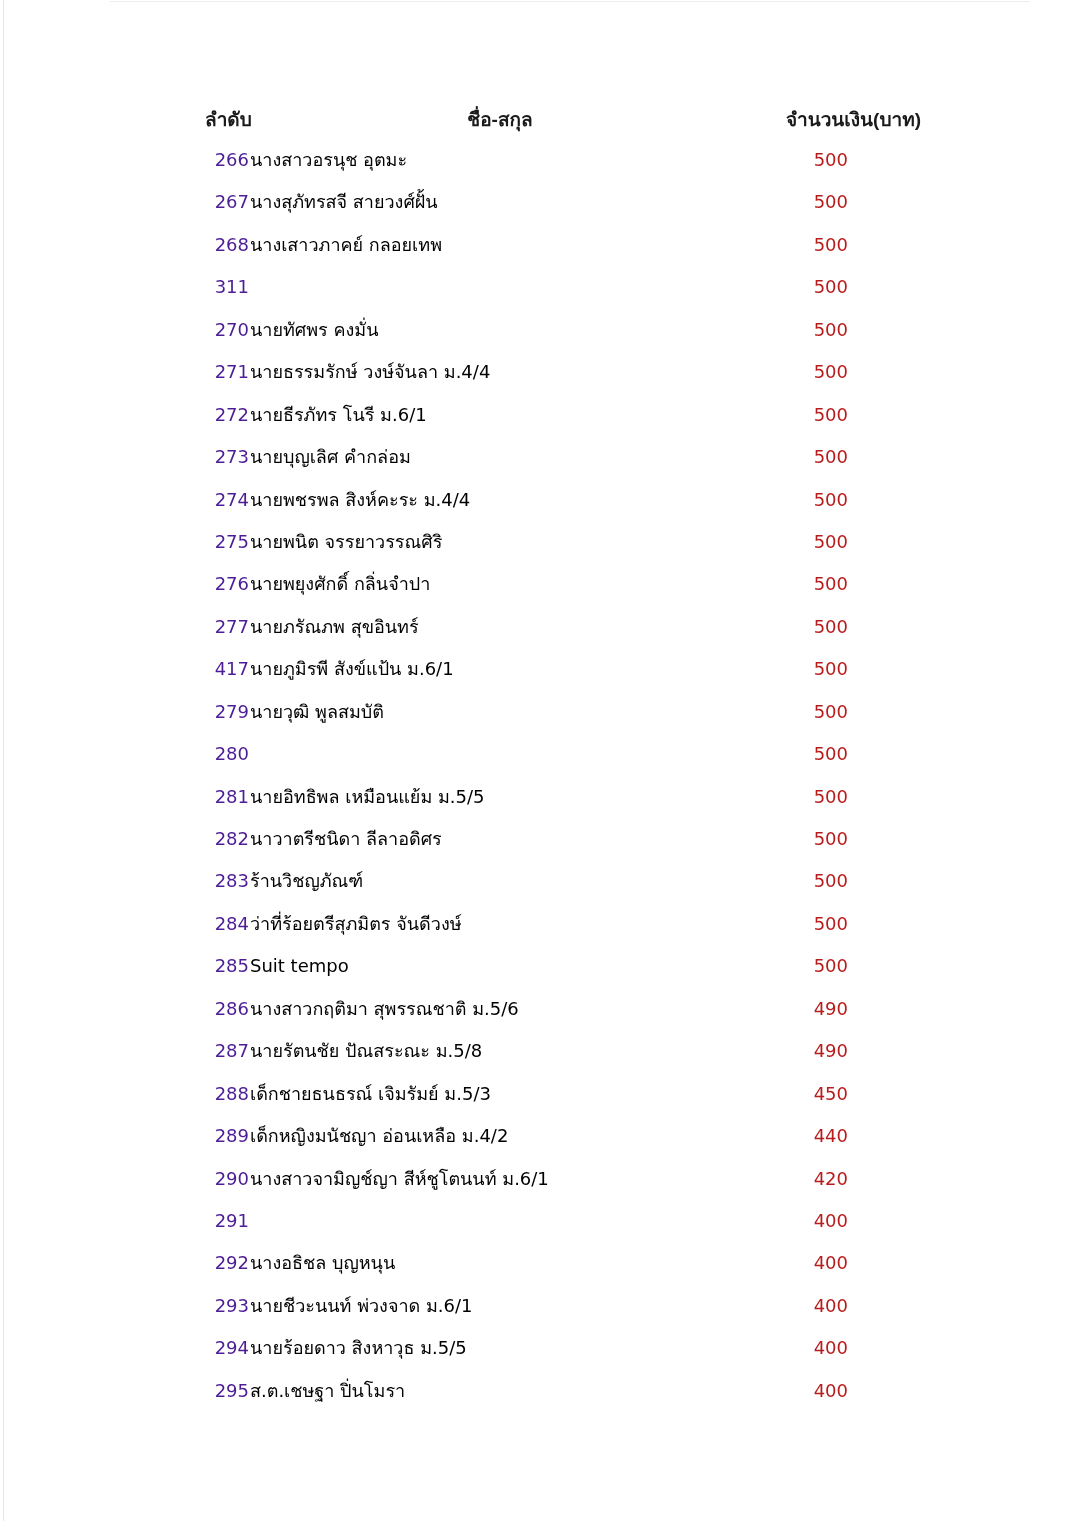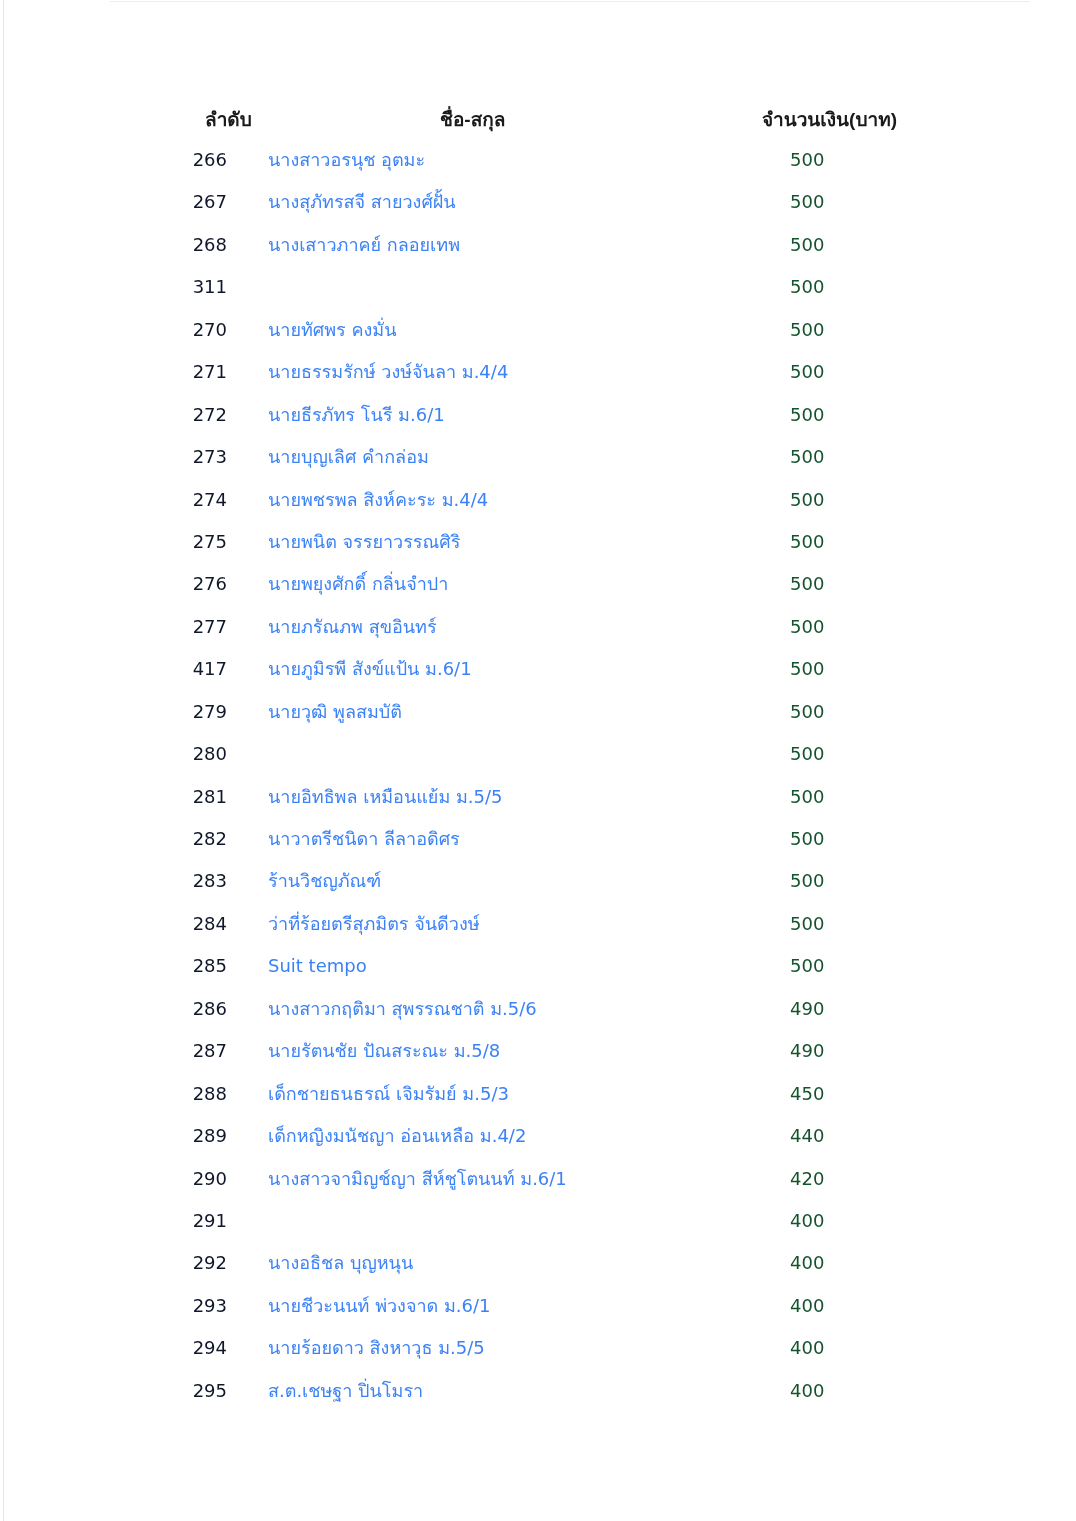--- a/index.html
+++ b/index.html
@@ -40,54 +40,55 @@
       width: 1076px; height: 34px;
       font-family: "Liberation Sans", "DejaVu Sans", sans-serif;
       font-weight: bold;
       font-size: 19px;
       color: #1a1a1a;
     }
     .table-header .h-no {
       position: absolute; left: 205px; top: 4px;
     }
     .table-header .h-name {
-      position: absolute; left: 440px; top: 4px; width: 120px; text-align: left;
+      position: absolute; left: 440px; top: 4px; width: 120px; text-align: center;
     }
     .table-header .h-amount {
-      position: absolute; left: 752px; top: 4px; width: 145px; text-align: right;
+      position: absolute; left: 776px; top: 4px; width: 145px; text-align: right;
     }
     .rows {
       position: absolute;
       left: 0; top: 139px;
       width: 1076px;
     }
     .row {
       position: relative;
       height: 42.45px;
       font-size: 18px;
       line-height: 42px;
     }
     .row .no {
       position: absolute;
-      left: 187px;
+      left: 209px;
       width: 40px;
       text-align: right;
-      color: #0f172a;
+      color: #4c1d95;
     }
     .row .name {
       position: absolute;
-      left: 268px;
+      left: 250px;
       white-space: nowrap;
-      color: #3b82f6;
+      color: #000000;
     }
     .row .amount {
       position: absolute;
       left: 790px;
       width: 58px;
-      color: #14532d;
+      text-align: right;
+      color: #b91c1c;
     }
   </style>
 </head>
 <body>
 
 <div class="page">
   <div class="edge-left"></div>
   <div class="edge-top"></div>
 
   <div class="table-header">

